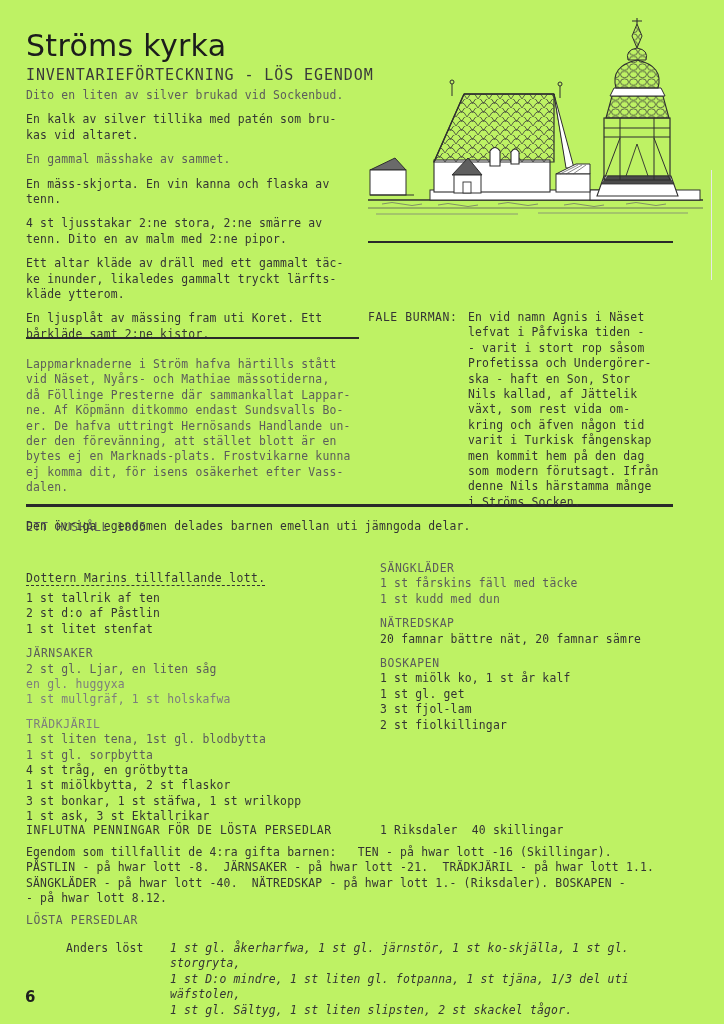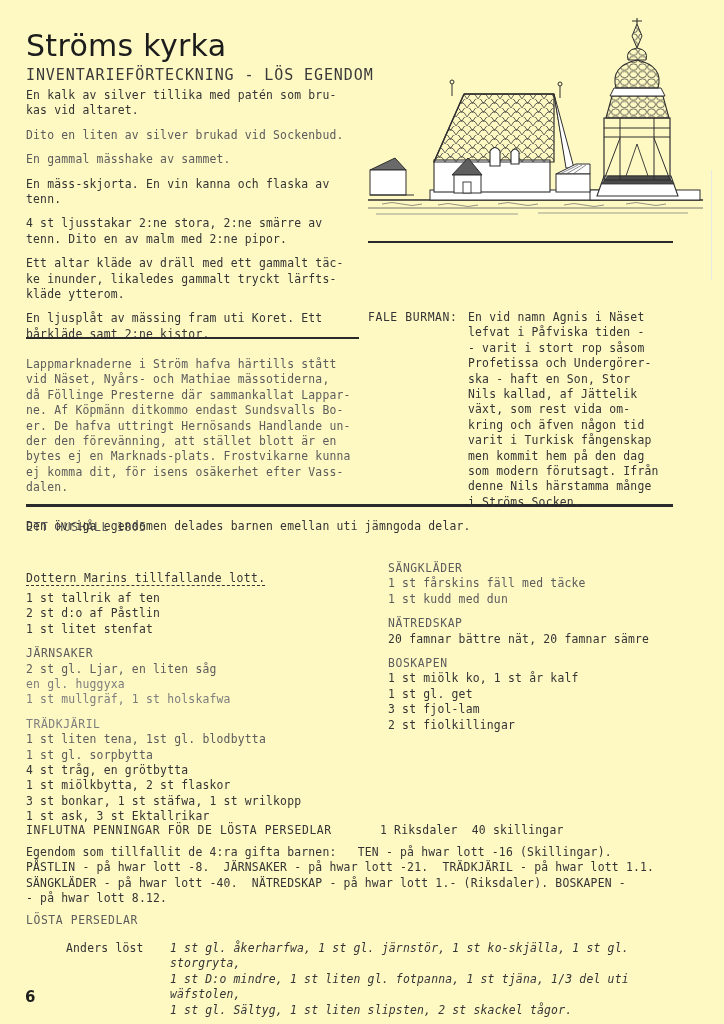--- a/index.html
+++ b/index.html
@@ -12,21 +12,21 @@
     height: 1024px;
     font-family: "DejaVu Sans Mono", monospace;
     color: #2b2b2b;
     position: relative;
     overflow: hidden;
   }
   .page {
     position: relative;
     width: 724px;
     height: 1024px;
-    background: #fef9c3;
+    background: #bef264;
   }
 
   
   .mono {
     font-family: "DejaVu Sans Mono", monospace;
     font-size: 11.4px;
     line-height: 15.4px;
     letter-spacing: 0.2px;
     color: #343434;
     white-space: pre-wrap;
@@ -135,21 +135,21 @@
   }
 
   .col-left {
     position: absolute;
     left: 26px;
     top: 591px;
     width: 340px;
   }
   .col-right {
     position: absolute;
-    left: 388px;
+    left: 380px;
     top: 561px;
     width: 310px;
   }
   .grp { margin-bottom: 9px; }
   .grp .ghead { letter-spacing: 0.6px; }
   .grp .gline { display: block; }
 
   
   .money-head {
     position: absolute;
@@ -217,23 +217,23 @@
 </head>
 <body>
 
 <div class="page">
 
   <div class="title">Ströms kyrka</div>
 
   <div class="inv-head mono">INVENTARIEFÖRTECKNING - LÖS EGENDOM</div>
 
   <div class="inv-body">
+    <p class="mono faded">Dito en liten av silver brukad vid Sockenbud.</p>
     <p class="mono">En kalk av silver tillika med patén som bru-
 kas vid altaret.</p>
-    <p class="mono faded">Dito en liten av silver brukad vid Sockenbud.</p>
     <p class="mono faded">En gammal mässhake av sammet.</p>
     <p class="mono">En mäss-skjorta. En vin kanna och flaska av
 tenn.</p>
     <p class="mono">4 st ljusstakar 2:ne stora, 2:ne smärre av
 tenn. Dito en av malm med 2:ne pipor.</p>
     <p class="mono">Ett altar kläde av dräll med ett gammalt täc-
 ke inunder, likaledes gammalt tryckt lärfts-
 kläde ytterom.</p>
     <p class="mono">En ljusplåt av mässing fram uti Koret. Ett
 bårkläde samt 2:ne kistor.</p>

